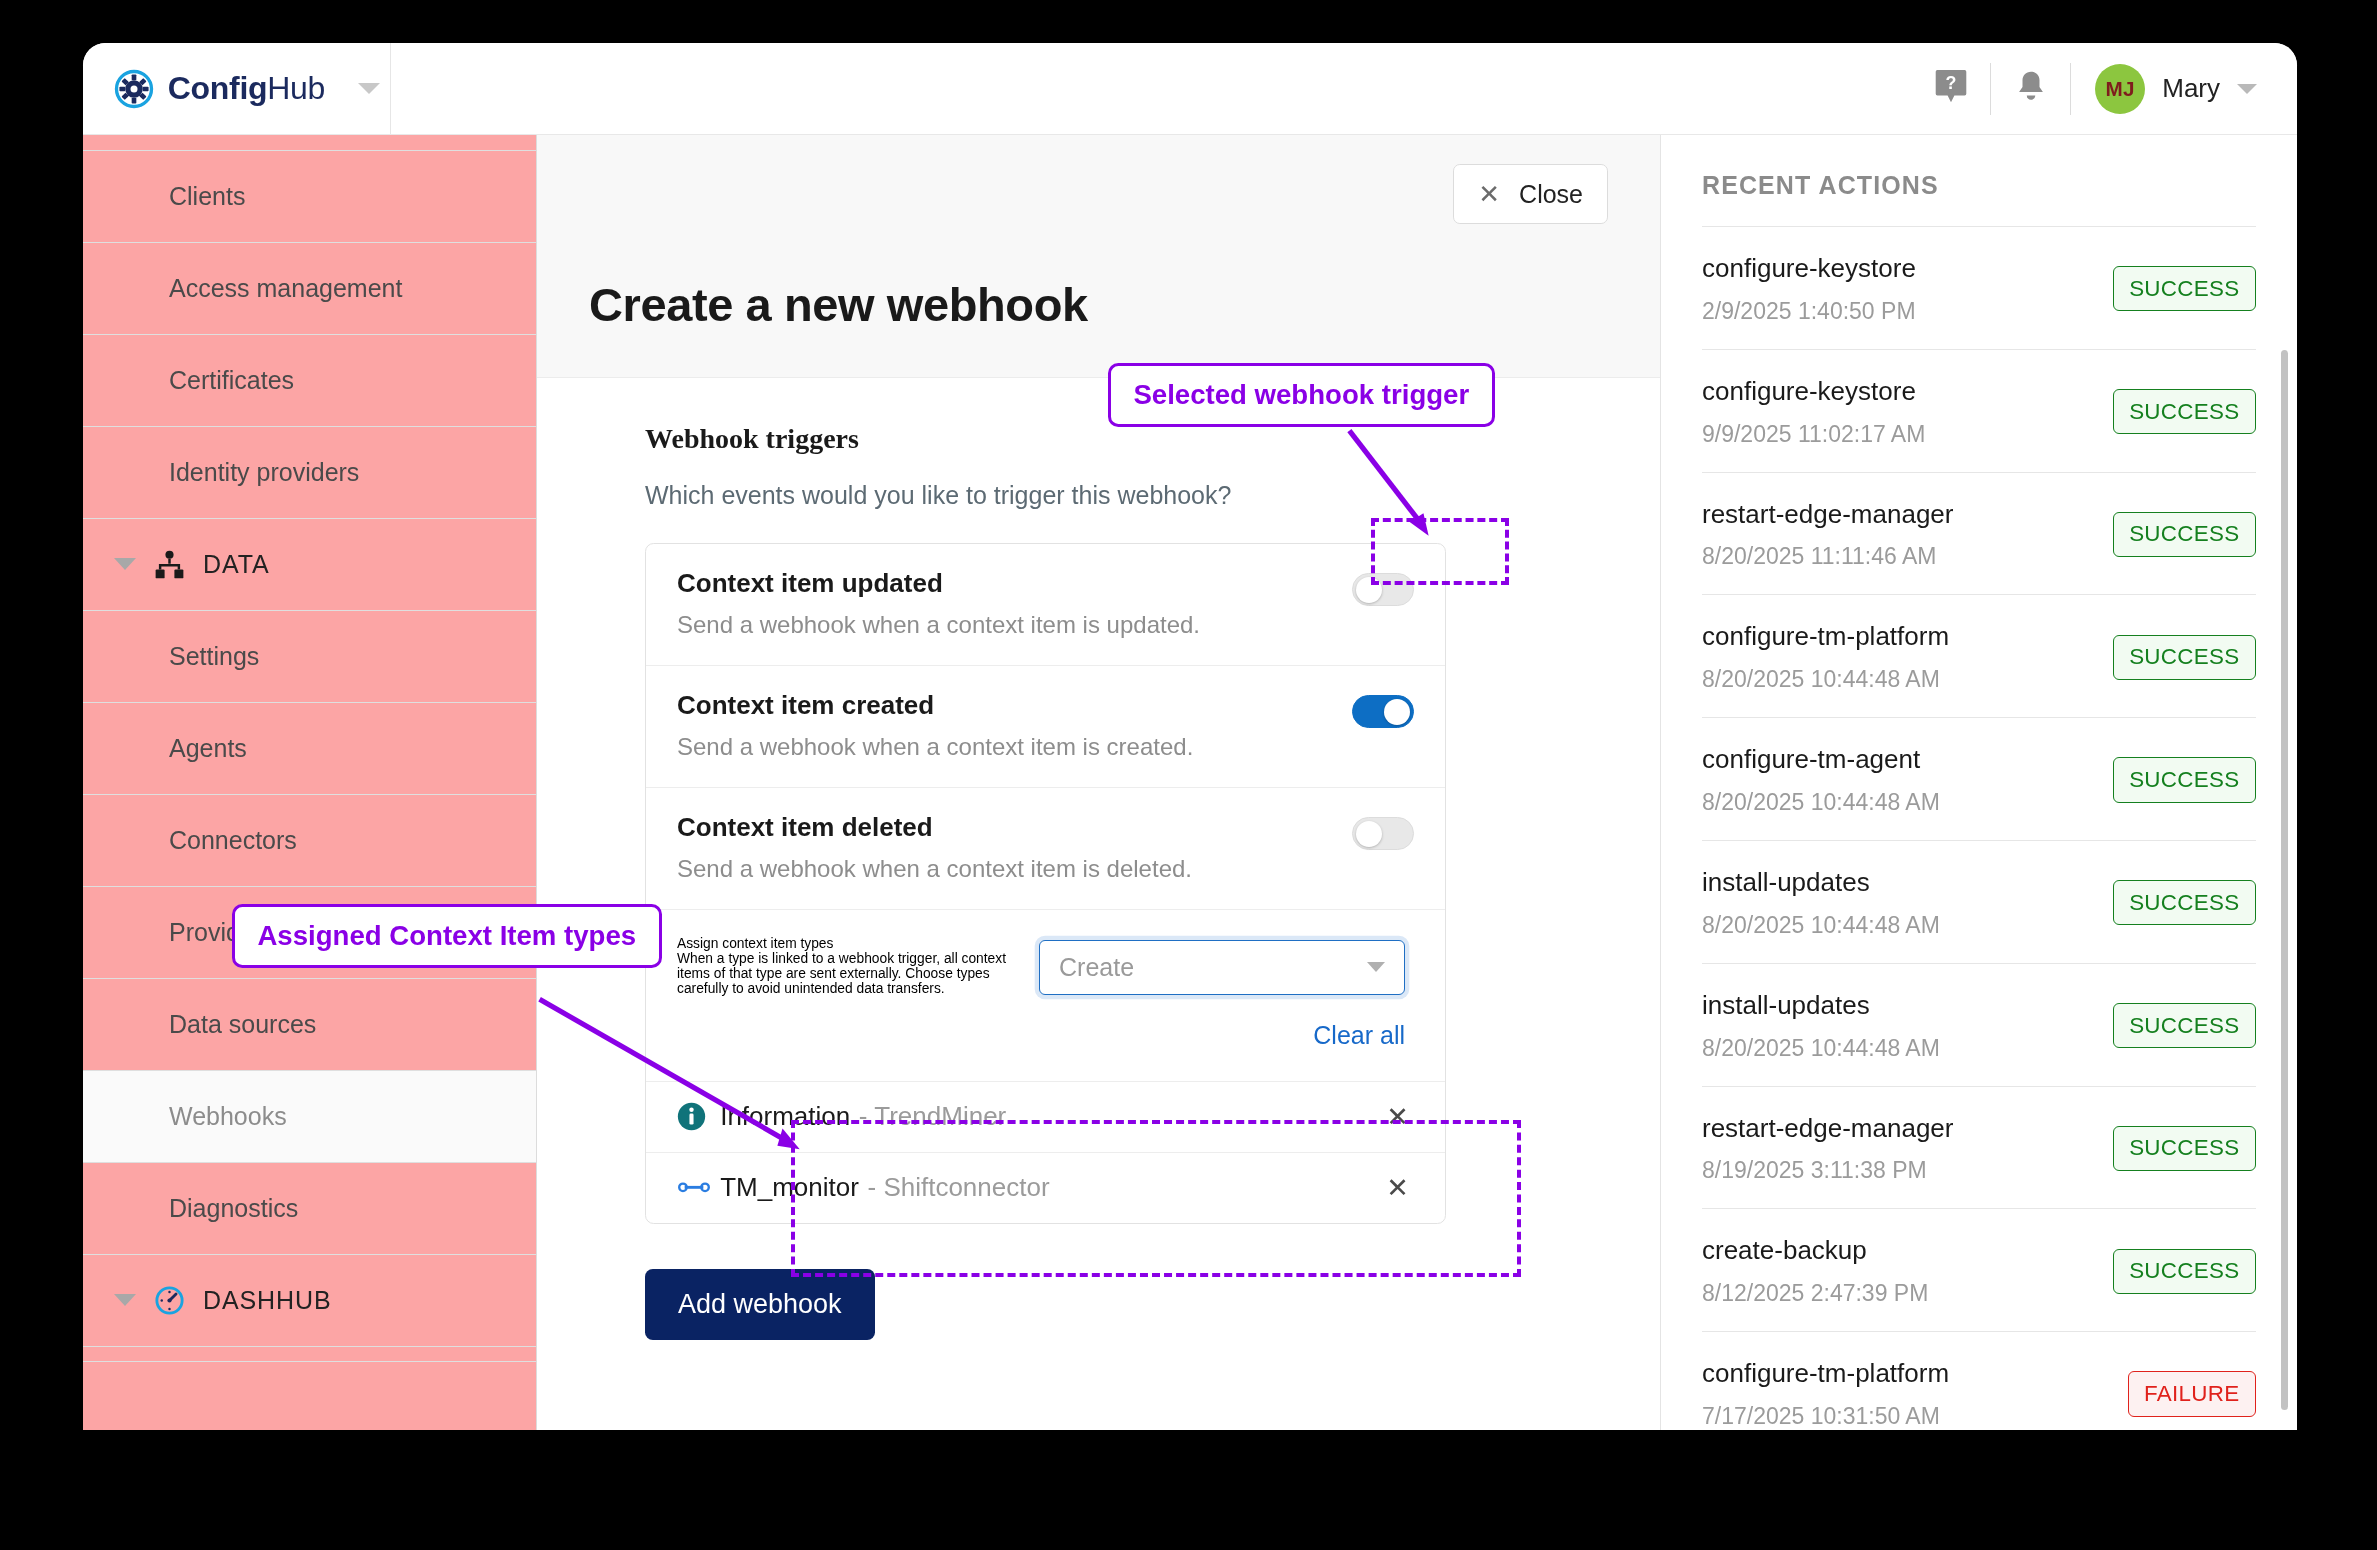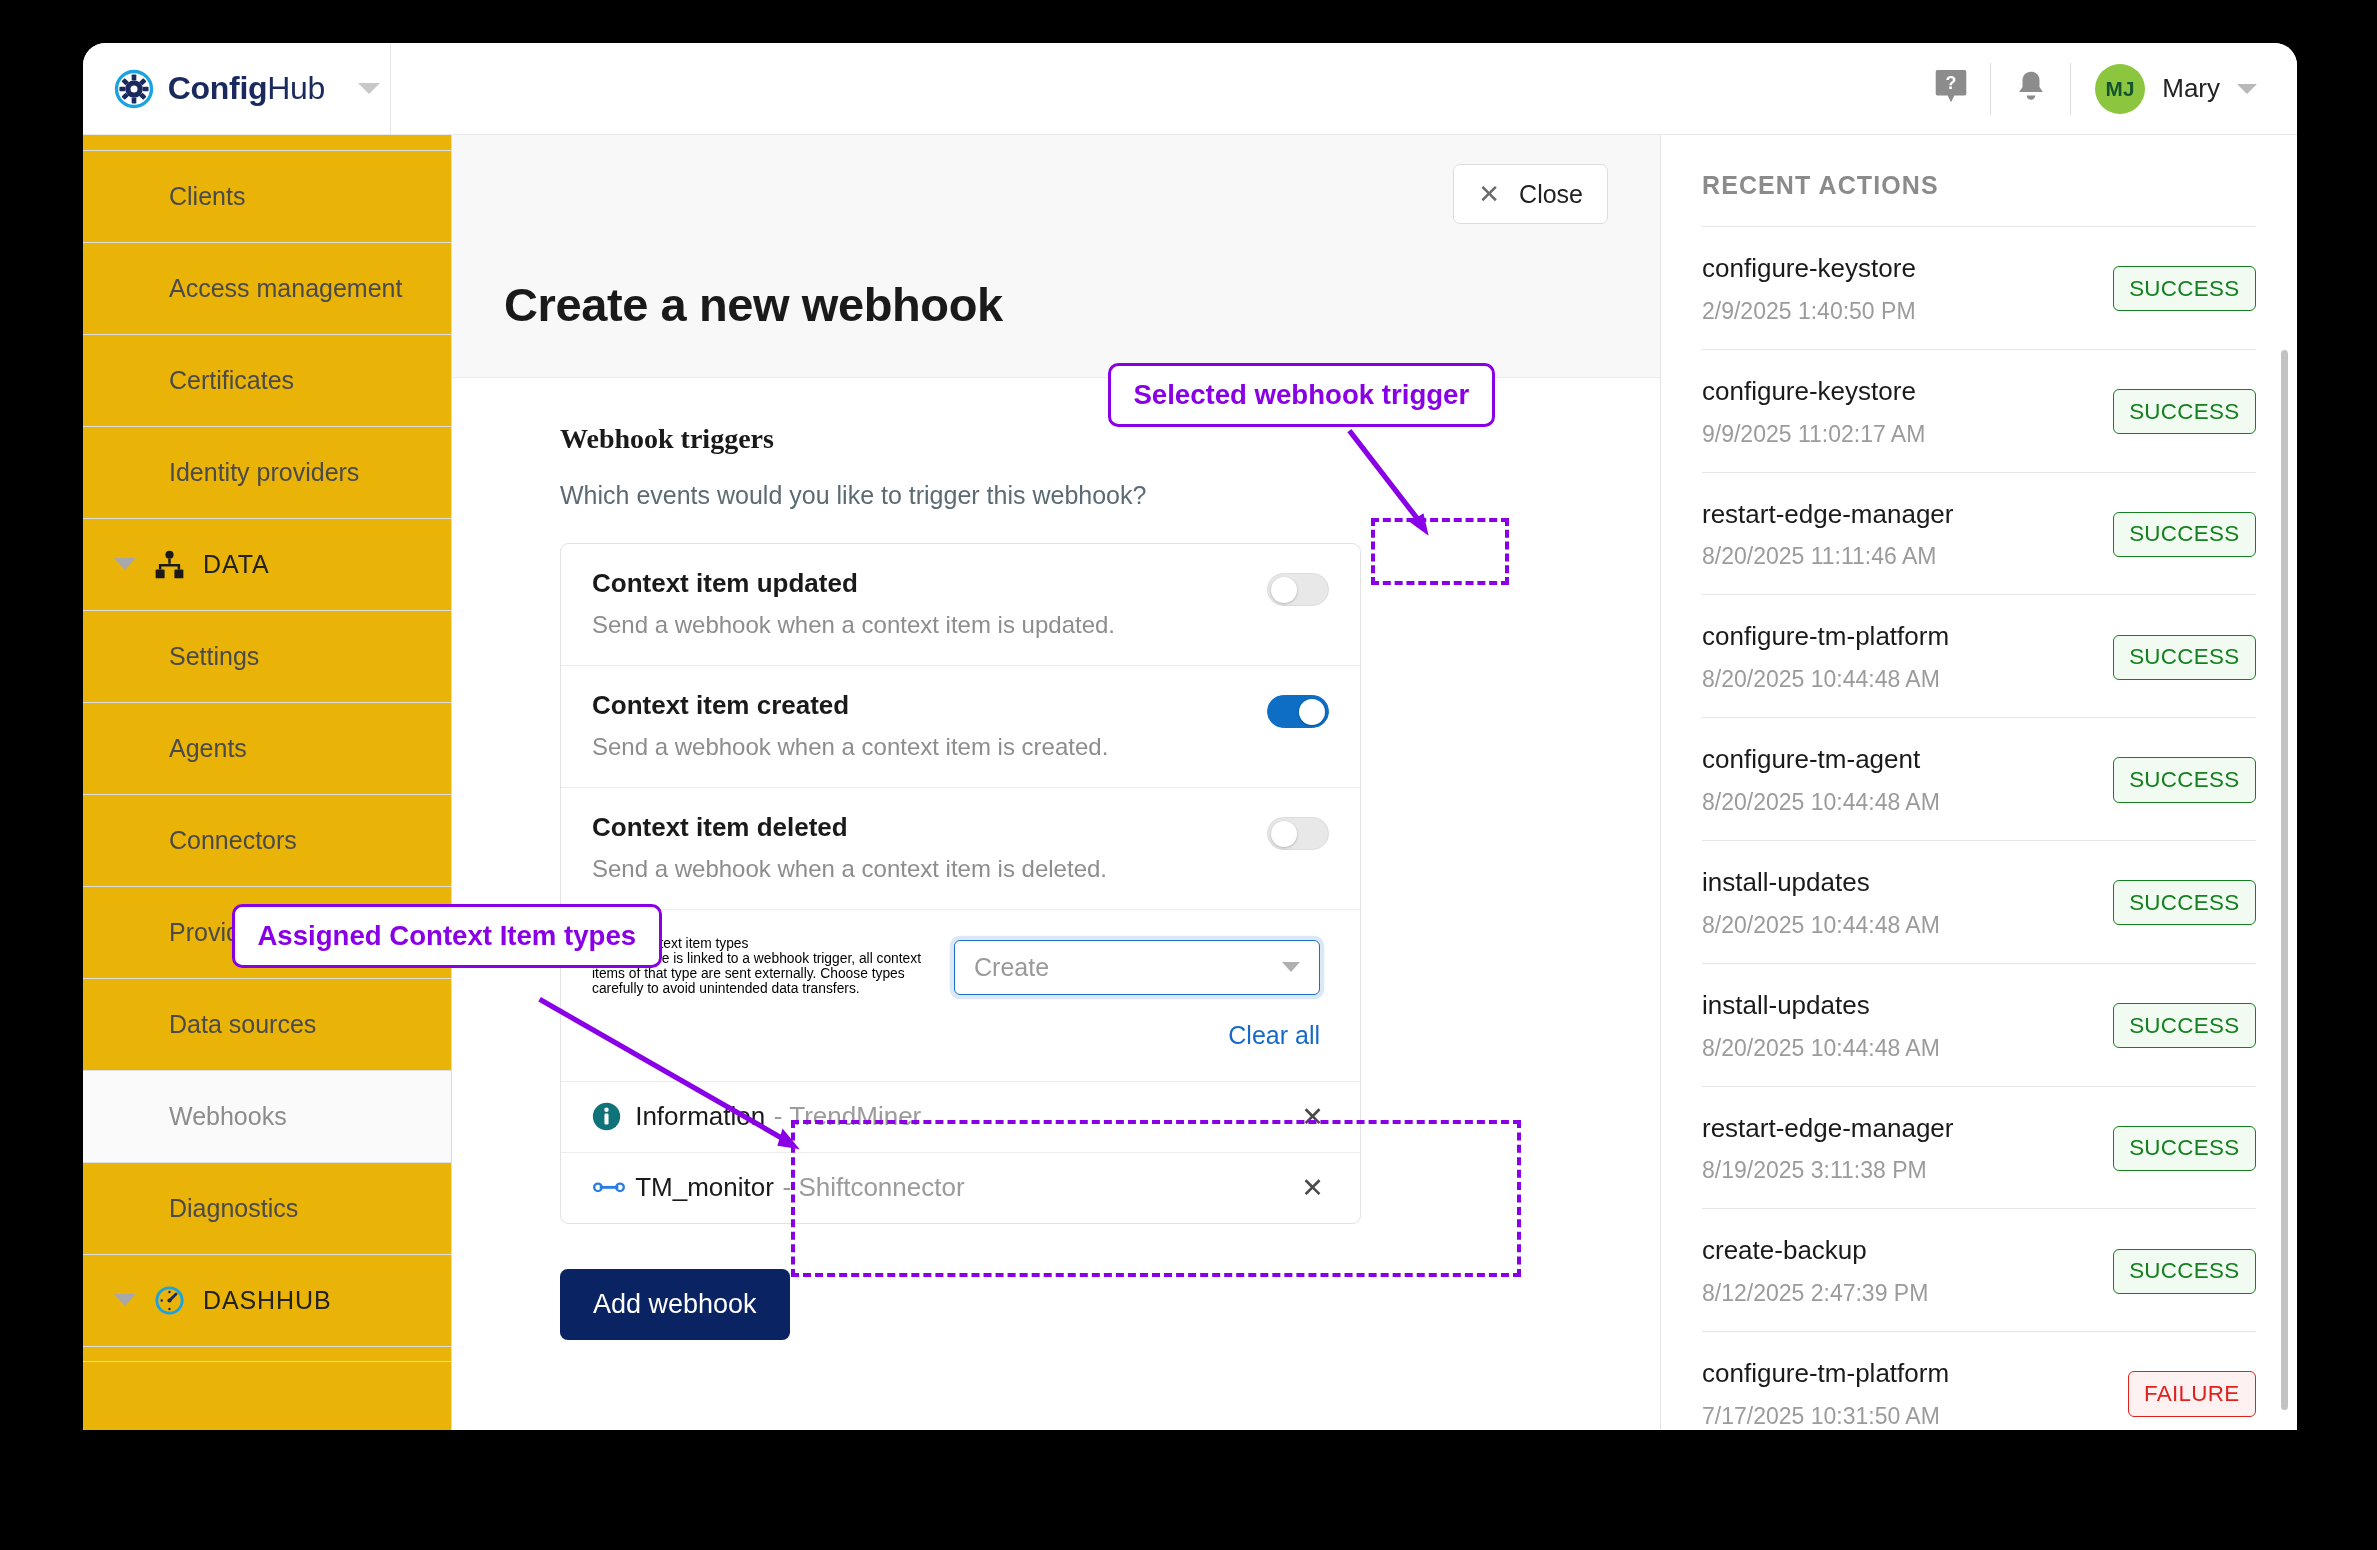--- a/index.html
+++ b/index.html
@@ -28,32 +28,32 @@
   .gear-wrap { width:40px; height:40px; flex:none; }
   .brandtext { font-size:32px; letter-spacing:-0.3px; white-space:nowrap; }
   .brandtext .b1 { font-weight:bold; color:#1b2a5e; }
   .brandtext .b2 { font-weight:400; color:#1b2a5e; }
   .caret { width:0;height:0;border-left:11.2px solid transparent;border-right:11.2px solid transparent;
            border-top:11.2px solid #c8c8c8; margin-left:19px; }
   .topbar-spacer { flex:1; }
   .topbar-right { display:flex; align-items:center; padding-right:40px; gap:0; }
   .ticon { width:79px; display:flex; align-items:center; justify-content:center; }
   .vdiv { width:0.9px; height:52px; background:#dcdcdc; }
-  .avatar { width:50px;height:50px;border-radius:50%;background:#8cc63f;color:#14532d;
+  .avatar { width:50px;height:50px;border-radius:50%;background:#8cc63f;color:#7f1d1d;
             display:flex;align-items:center;justify-content:center;font-size:20.7px;font-weight:bold;
             margin-left:24px; letter-spacing:0.4px;}
   .uname { font-size:26px; color:#222; margin-left:17px; }
   .caret2 { width:0;height:0;border-left:10.3px solid transparent;border-right:10.3px solid transparent;
             border-top:10.3px solid #b9b9b9; margin-left:17px; }
 
   
   .body { flex:1; display:flex; min-height:0; }
 
   
-  .sidebar { width:369px; flex:none; background:#eab308; border-right:0.9px solid #dcdcdc;
+  .sidebar { width:454px; flex:none; background:#fca5a5; border-right:0.9px solid #dcdcdc;
              overflow:hidden; }
   .snav { border-bottom:0.9px solid #dfdfdf; height:92px; display:flex; align-items:center;
           padding-left:86px; font-size:25px; color:#4a4a4a; }
   .snav.partial { height:15.5px; border-bottom:0.9px solid #dfdfdf; padding:0; }
   .snav.active { background:#fafafa; color:#8c8c8c; }
   .sgroup { border-bottom:0.9px solid #dfdfdf; height:92px; display:flex; align-items:center;
             padding-left:31px; gap:17px; }
   .sgroup .gcaret { width:0;height:0;border-left:11.2px solid transparent;border-right:11.2px solid transparent;
                     border-top:12px solid #a8a8a8; }
   .sgroup .glabel { font-size:25px; color:#222; letter-spacing:0.9px; }

